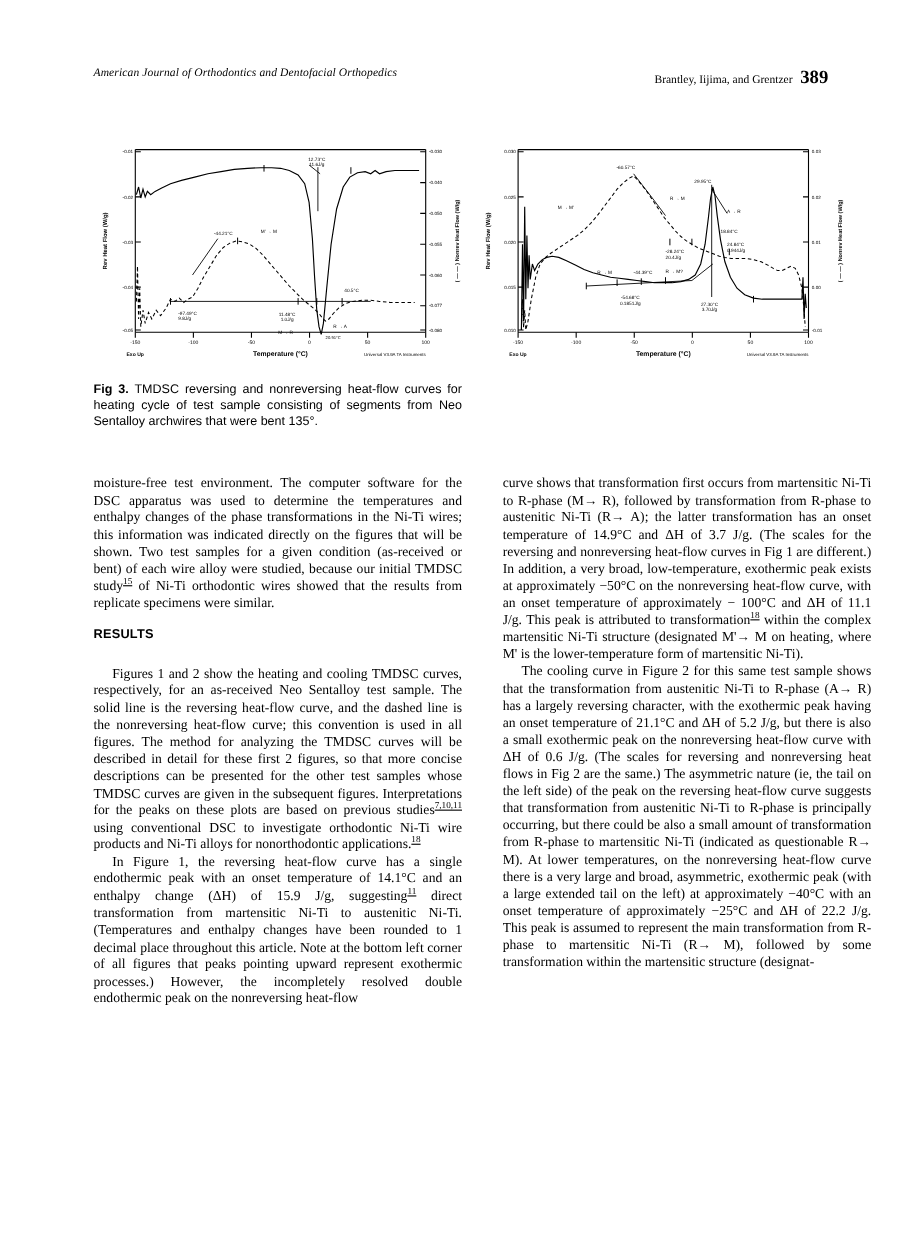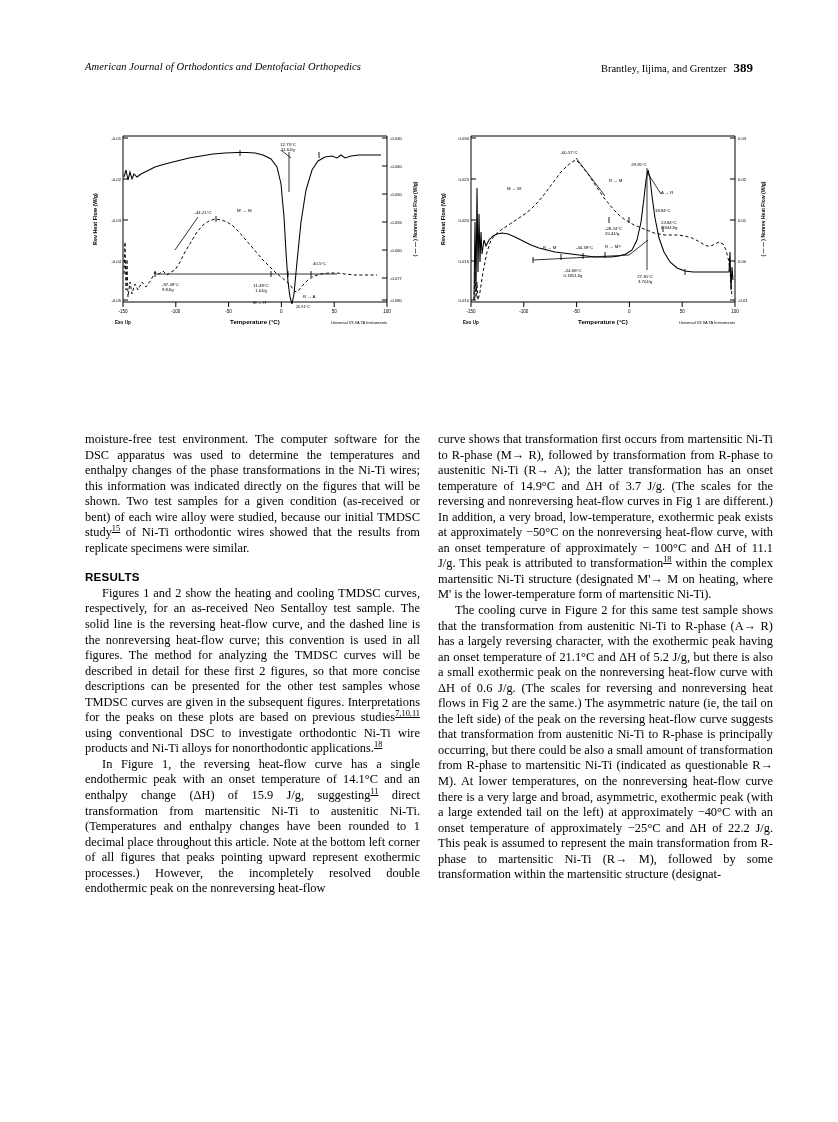--- a/index.html
+++ b/index.html
@@ -10,21 +10,21 @@
   }
   .page{position:absolute;left:0;top:0;width:838px;height:1122px;}
 
   
   .runhead{position:absolute;left:85px;top:60px;width:668px;height:34px;}
   .rh-left{position:absolute;left:0;top:0;font-style:italic;font-size:10.5px;line-height:14.5px;
            font-family:"Liberation Serif",serif;letter-spacing:.1px;white-space:nowrap;}
   .rh-left .vol{font-style:italic;}
   .rh-right{position:absolute;right:0;top:0;font-size:10.5px;white-space:nowrap;}
   .rh-right .auth{}
-  .rh-right .pg{font-weight:bold;font-style:normal;margin-left:7px;font-size:13px;}
+  .rh-right .pg{font-weight:bold;font-style:normal;margin-left:7px;font-size:17px;}
 
   
   .figwrap{position:absolute;top:122px;width:340px;height:212px;}
   .figwrap.left{left:85px;}
   .figwrap.right{left:433px;}
 
   .plot{position:absolute;left:0;top:0;width:340px;height:212px;}
   .plot svg{display:block;}
 
   
@@ -33,25 +33,25 @@
            text-align:justify;color:#000;}
   .caption.left{left:85px;}
   .caption.right{left:433px;}
   .caption b{font-weight:bold;}
 
   
   .col{position:absolute;top:432px;width:335px;
        font-family:"Liberation Serif",serif;font-size:12.4px;line-height:15.55px;
        text-align:justify;text-justify:inter-word;}
   .col.left{left:85px;}
-  .col.right{left:438px;}
+  .col.right{left:457px;}
   .col p{margin:0;text-indent:17px;}
   .col p.noind{text-indent:0;}
   .col h2{font-family:"Liberation Sans",sans-serif;font-size:11.6px;font-weight:bold;
-          margin:13px 0 1px 0;letter-spacing:.2px;}
+          margin:13px 0 20px 0;letter-spacing:.2px;}
   sup{font-size:8.4px;vertical-align:super;line-height:0;text-decoration:underline;}
   .arrow{font-family:"Liberation Sans",sans-serif;}
 
   
   text{font-family:"Liberation Sans",sans-serif;fill:#000;}
 </style>
 </head>
 <body>
 
 <div class="page">
@@ -293,20 +293,23 @@
           <text x="172" y="126">R → M?</text>
           <text x="140" y="150" text-anchor="middle">-54.68°C</text>
           <text x="140" y="155" text-anchor="middle">0.1851J/g</text>
           <text x="212" y="156" text-anchor="middle">27.30°C</text>
           <text x="212" y="161" text-anchor="middle">3.70J/g</text>
         </g>
       </svg>
     </div>
   </div>
 
+  <div class="caption left">
+    <b>Fig 3.</b><span> TMDSC reversing and nonreversing heat-flow curves for heating cycle of test sample consisting of segments from Neo Sentalloy archwires that were bent 135°.</span>
+  </div>
 
   <div class="col left">
     <p class="noind"><span>moisture-free test environment. The computer software for the DSC apparatus was used to determine the temperatures and enthalpy changes of the phase transformations in the Ni-Ti wires; this information was indicated directly on the figures that will be shown. Two test samples for a given condition (as-received or bent) of each wire alloy were studied, because our initial TMDSC study</span><sup>15</sup><span> of Ni-Ti orthodontic wires showed that the results from replicate specimens were similar.</span></p>
 
     <h2>RESULTS</h2>
 
     <p><span>Figures 1 and 2 show the heating and cooling TMDSC curves, respectively, for an as-received Neo Sentalloy test sample. The solid line is the reversing heat-flow curve, and the dashed line is the nonreversing heat-flow curve; this convention is used in all figures. The method for analyzing the TMDSC curves will be described in detail for these first 2 figures, so that more concise descriptions can be presented for the other test samples whose TMDSC curves are given in the subsequent figures. Interpretations for the peaks on these plots are based on previous studies</span><sup>7,10,11</sup><span> using conventional DSC to investigate orthodontic Ni-Ti wire products and Ni-Ti alloys for nonorthodontic applications.</span><sup>18</sup></p>
 
     <p><span>In Figure 1, the reversing heat-flow curve has a single endothermic peak with an onset temperature of 14.1°C and an enthalpy change (ΔH) of 15.9 J/g, suggesting</span><sup>11</sup><span> direct transformation from martensitic Ni-Ti to austenitic Ni-Ti. (Temperatures and enthalpy changes have been rounded to 1 decimal place throughout this article. Note at the bottom left corner of all figures that peaks pointing upward represent exothermic processes.) However, the incompletely resolved double endothermic peak on the nonreversing heat-flow</span></p>
   </div>

